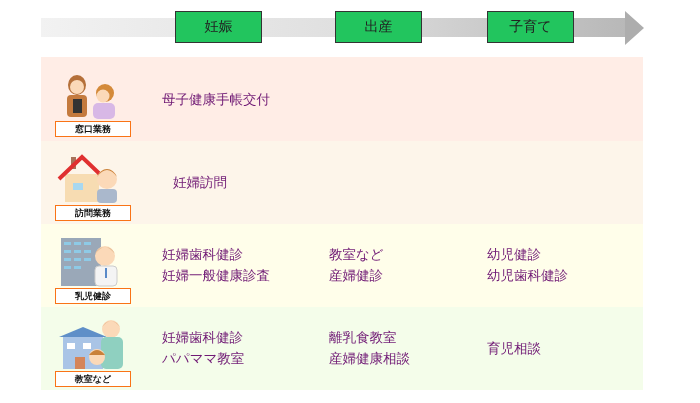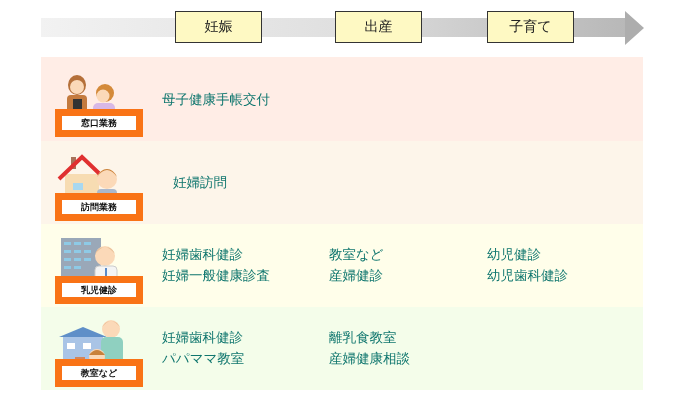--- a/index.html
+++ b/index.html
@@ -1,26 +1,26 @@
 <!DOCTYPE html>
 <html><head>
 <meta charset="utf-8">
 <style>
   html,body{margin:0;padding:0;background:#fff;}
   body{width:700px;height:403px;position:relative;overflow:hidden;font-family:"DejaVu Sans","Liberation Sans",sans-serif;color:#222;}
   .arrow-bar{position:absolute;left:41px;top:18px;width:585px;height:19px;
     background:linear-gradient(to right,#f2f2f2 0%,#e0e0e0 50%,#b8b8b8 100%);}
   .arrow-head{position:absolute;left:625px;top:11px;width:0;height:0;
     border-top:17px solid transparent;border-bottom:17px solid transparent;border-left:19px solid #adadad;}
-  .stage{position:absolute;top:11px;height:32px;width:87px;background:#fef9c3;border:1px solid #333;
+  .stage{position:absolute;top:11px;height:32px;width:87px;background:#22c55e;border:1px solid #333;
     box-sizing:border-box;display:flex;align-items:center;justify-content:center;font-size:14px;color:#222;}
   .row{position:absolute;left:41px;width:602px;}
-  .cell{position:absolute;font-size:13.5px;line-height:21px;color:#0f766e;}
+  .cell{position:absolute;font-size:13.5px;line-height:21px;color:#701a75;}
   .icon-wrap{position:absolute;left:14px;width:78px;height:72px;}
-  .icon-label{position:absolute;left:0;bottom:0;width:74px;height:14px;background:#fff;border:7px solid #f97316;
+  .icon-label{position:absolute;left:0;bottom:0;width:74px;height:14px;background:#fff;border:1px solid #f97316;
     font-size:9px;font-weight:bold;display:flex;align-items:center;justify-content:center;color:#111;}
   svg{position:absolute;left:0;top:0;}
 </style>
 </head>
 <body>
 
 <div class="arrow-bar"></div>
 <div class="arrow-head"></div>
 <div class="stage" style="left:175px">
     <span>妊娠</span>
@@ -123,13 +123,16 @@
     <div class="icon-label">教室など</div>
   </div>
   <div class="cell" style="left:121px;top:20px">
     <div>妊婦歯科健診</div>
     <div>パパママ教室</div>
   </div>
   <div class="cell" style="left:288px;top:20px">
     <div>離乳食教室</div>
     <div>産婦健康相談</div>
   </div>
+  <div class="cell" style="left:446px;top:31px">
+    <div>育児相談</div>
+  </div>
 </div>
 
 </body></html>

